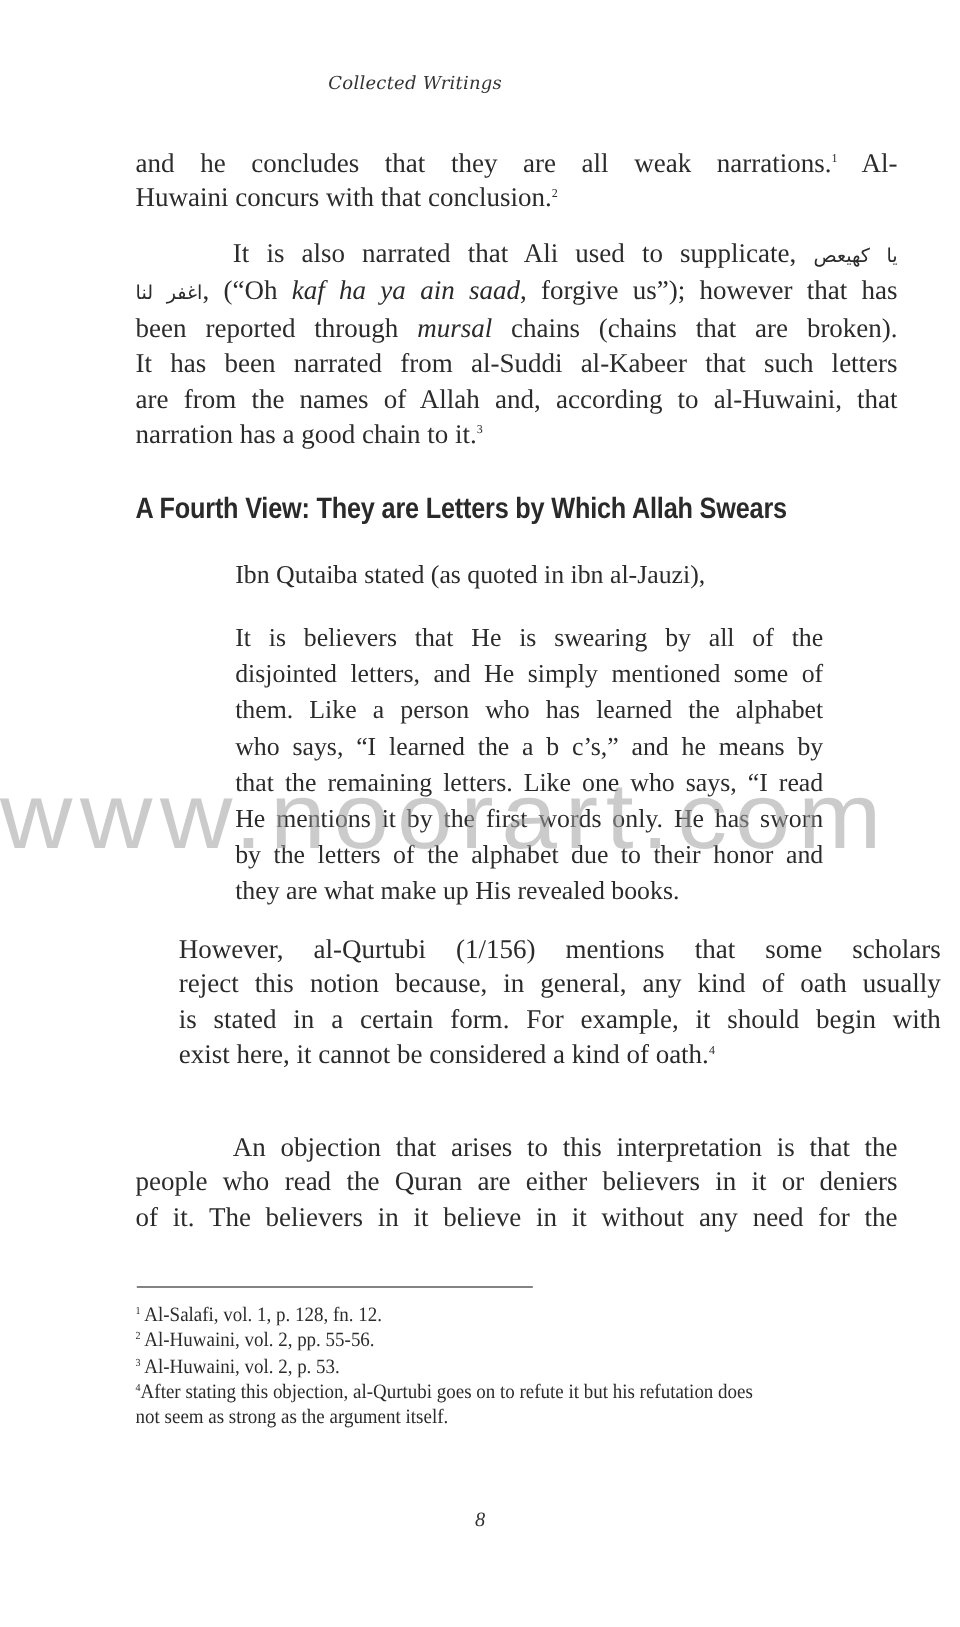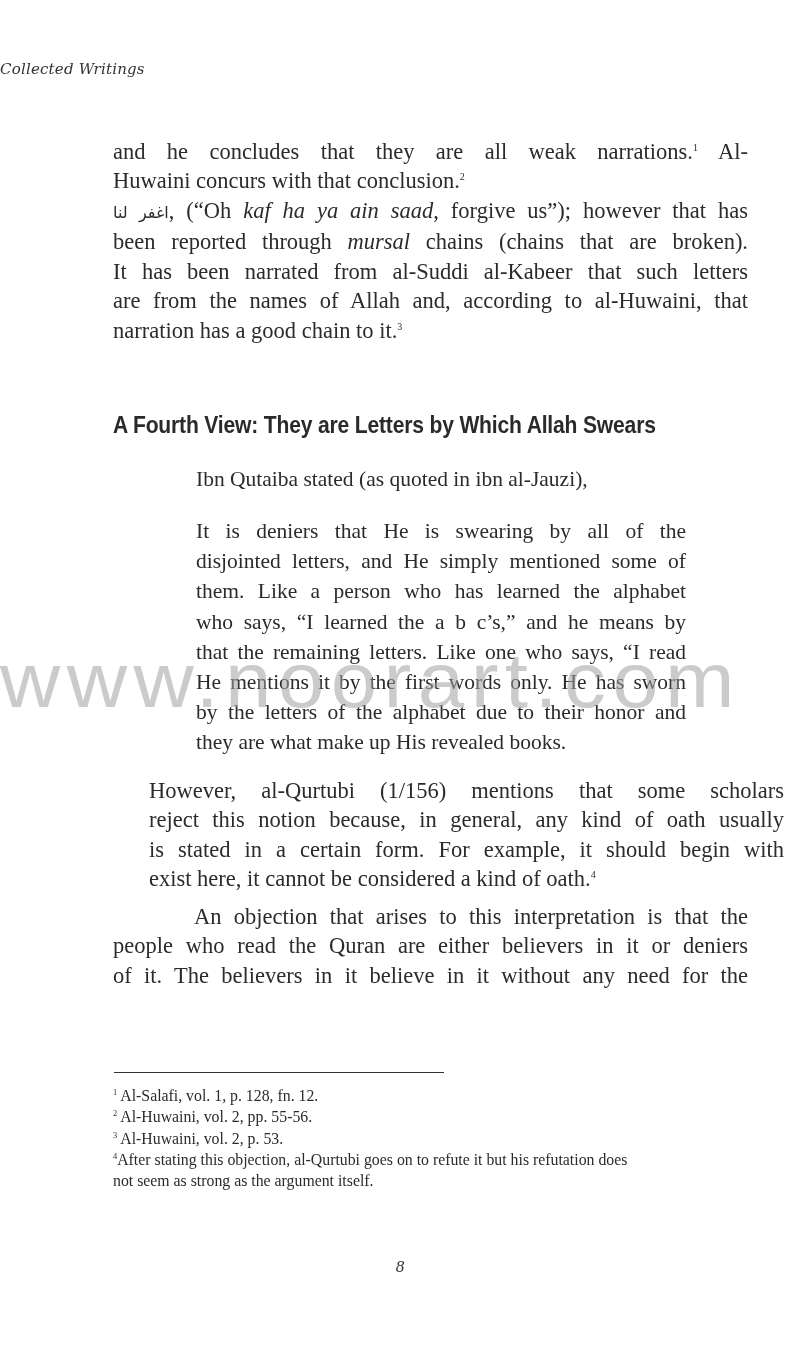--- a/index.html
+++ b/index.html
@@ -13,21 +13,21 @@
       position: relative;
       overflow: hidden;
       color: #2b2b2b;
       font-family: "Liberation Serif", serif;
     }
     .running-head {
       position: absolute;
       top: 60px;
       left: 0;
       width: 692px;
-      text-align: left;
+      text-align: center;
       font-family: "DejaVu Serif", serif;
       font-style: italic;
       font-size: 15px;
       color: #333;
       letter-spacing: 0.2px;
     }
     .block {
       position: absolute;
       left: 113px;
       width: 635px;
@@ -133,56 +133,57 @@
       font-style: italic;
       font-size: 17px;
       color: #333;
     }
   </style>
 </head>
 <body>
 
 <div class="running-head">Collected Writings</div>
 
-<div class="block" style="top:137px;">
+<div class="block" style="top:121px;">
     <span class="line">and he    concludes that they are all weak narrations.<sup>1</sup> Al-</span>
     <span class="line last">Huwaini concurs with that conclusion.<sup>2</sup></span>
   </div>
 
 <div class="block" style="top:196px;">
+    <span class="line" style="padding-left: 81px;">It is also  narrated that Ali used to supplicate, <span class="arabic">يا كهيعص</span></span>
     <span class="line"><span class="arabic">اغفر لنا</span>, (“Oh <em>kaf ha ya ain saad</em>, forgive us”); however that has</span>
     <span class="line">been  reported   through <em>mursal</em> chains (chains that are broken).</span>
     <span class="line">It  has  been   narrated from al-Suddi al-Kabeer that such letters</span>
     <span class="line">are  from the names of Allah and, according to al-Huwaini, that</span>
     <span class="line last">narration has a good chain to it.<sup>3</sup></span>
   </div>
 
 <div class="heading">A Fourth View: They are Letters by Which Allah Swears</div>
 
 <div class="quote-intro">Ibn Qutaiba stated (as quoted in ibn al-Jauzi),</div>
 
 <div class="blockquote">
-    <span class="line">It  is  deniers  that  He  is  swearing  by  all  of  the</span>
+    <span class="line">It  is  believers  that  He  is  swearing  by  all  of  the</span>
     <span class="line">disjointed  letters,   and He simply mentioned some of</span>
     <span class="line">them.  Like  a  person  who  has   learned the alphabet</span>
     <span class="line">who  says,  “I  learned  the   a b c’s,” and he means by</span>
     <span class="line">that   the remaining letters. Like one who says, “I read</span>
     <span class="line">He   mentions it by the first words only. He has sworn</span>
     <span class="line">by  the  letters  of  the alphabet due to their honor and</span>
     <span class="line last">they are what make up His revealed books.</span>
   </div>
 
 <div class="block" style="top:776px;margin-left:36px;">
     <span class="line">However,  al-Qurtubi  (1/156)  mentions  that  some  scholars</span>
     <span class="line">reject  this  notion because, in general, any kind of oath usually</span>
     <span class="line">is  stated  in  a   certain form. For example, it should begin with</span>
     <span class="line last">exist here, it cannot be considered a kind of oath.<sup>4</sup></span>
   </div>
 
-<div class="block" style="top:902px;">
+<div class="block" style="top:941px;">
     <span class="line" style="padding-left: 81px;">An objection that arises to this interpretation is that the</span>
     <span class="line">people  who  read the Quran are either believers in it or deniers</span>
     <span class="line">of  it.  The   believers in it believe in it without any need for the</span>
   </div>
 
 <div class="footnote-rule"></div>
 
 <div class="footnotes">
   <span class="fn"><sup>1</sup><span> Al-Salafi, vol. 1, p. 128, fn. 12.</span></span>
   <span class="fn"><sup>2</sup><span> Al-Huwaini, vol. 2, pp. 55-56.</span></span>

